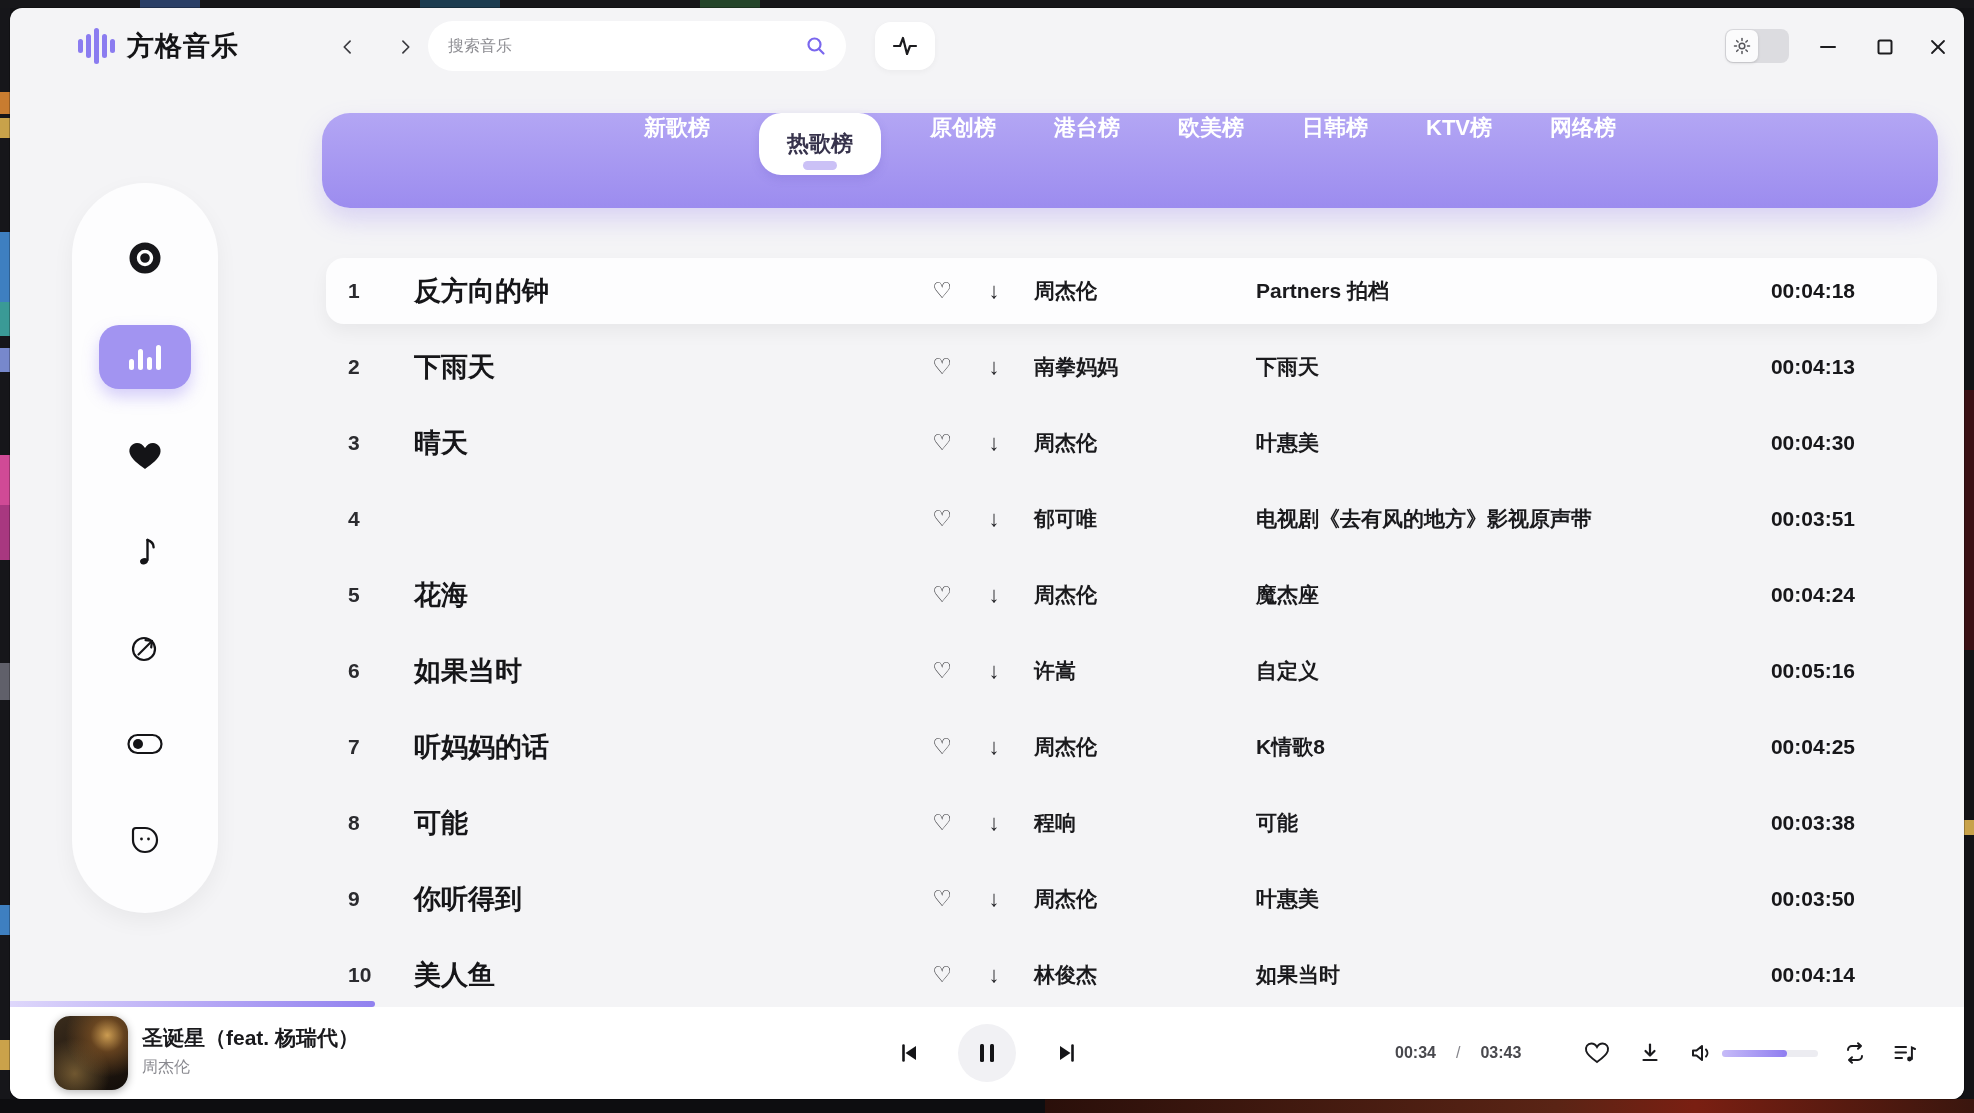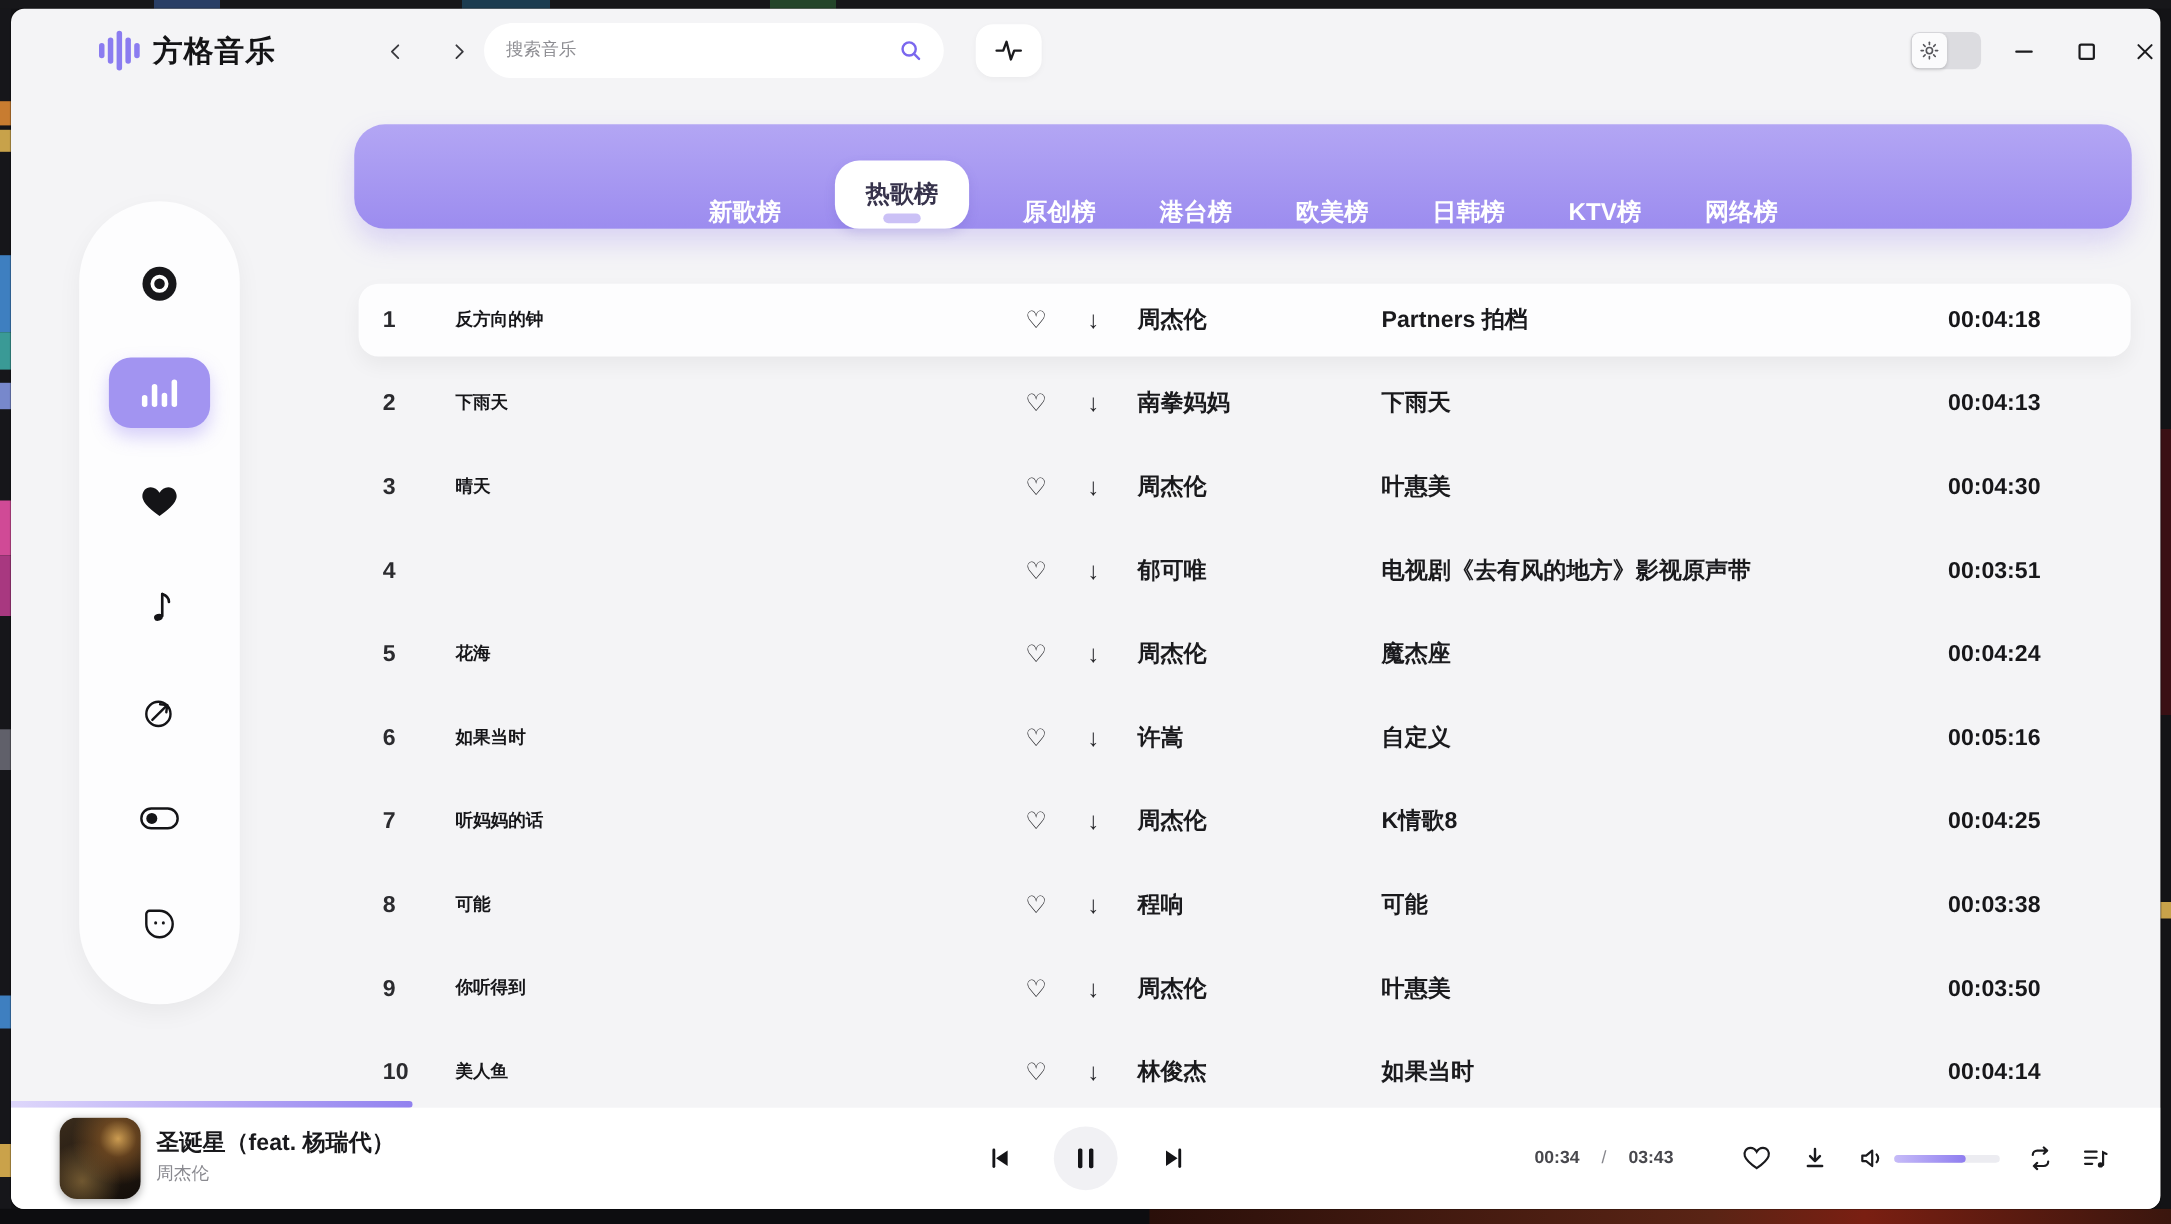--- a/index.html
+++ b/index.html
@@ -11,21 +11,21 @@
   }
   
   .frag{position:absolute;}
   
   .window{
     position:absolute;left:10px;top:8px;width:1954px;height:1091px;
     background:#f4f4f6;border-radius:12px;overflow:hidden;
     box-shadow:0 0 0 1px rgba(0,0,0,.25);
   }
   
-  .topbar{position:absolute;left:12px;top:0;right:0;height:78px;padding-left:20px;}
+  .topbar{position:absolute;left:0;top:0;right:0;height:78px;padding-left:20px;}
   .logo{position:absolute;left:68px;top:18px;height:40px;display:flex;align-items:center;gap:12px;}
   .logo-bars{display:flex;align-items:center;gap:3px;height:40px;}
   .logo-bars i{display:block;width:5px;border-radius:3px;background:var(--accent,#8b7cf0);}
   .logo-text{font-size:27px;font-weight:700;color:#141416;letter-spacing:1px;}
   .navbtn{position:absolute;top:26px;width:26px;height:26px;display:flex;align-items:center;justify-content:center;cursor:pointer;}
   .search{
     position:absolute;left:418px;top:13px;width:418px;height:50px;background:#fff;border-radius:25px;
     display:flex;align-items:center;padding:0 18px;box-sizing:border-box;
   }
   .search input{
@@ -44,21 +44,21 @@
     position:absolute;left:1px;top:1px;width:32px;height:32px;background:#fbfbfc;border-radius:7px;
     display:flex;align-items:center;justify-content:center;box-shadow:0 1px 3px rgba(0,0,0,.15);
   }
   .winctl{position:absolute;top:24px;width:30px;height:30px;display:flex;align-items:center;justify-content:center;cursor:pointer;}
   
   .tabbar{
     position:absolute;left:312px;top:105px;right:26px;height:95px;border-radius:28px;
     background:linear-gradient(180deg,#b3a6f4 0%,#9c8cef 100%);
     box-shadow:0 12px 24px rgba(146,126,238,.28);
   }
-  .tabs{display:flex;align-items:flex-end;justify-content:center;gap:40px;height:100%;}
+  .tabs{display:flex;align-items:flex-start;justify-content:center;gap:40px;height:100%;}
   .tab{padding:0 9px;font-size:22px;font-weight:700;color:#ffffff;cursor:pointer;white-space:nowrap;}
   .tab.active{
     background:#ffffff;color:#37334c;height:62px;border-radius:22px;padding:0 28px;
     display:flex;align-items:center;position:relative;box-shadow:0 4px 10px rgba(90,70,190,.18);
   }
   .tab.active .notch{
     position:absolute;bottom:5px;left:50%;transform:translateX(-50%);
     width:34px;height:9px;border-radius:5px;background:#cbc1f6;
   }
   
@@ -73,21 +73,21 @@
     box-shadow:0 8px 16px rgba(140,120,240,.35);
   }
   .eq{display:flex;align-items:flex-end;gap:4px;height:26px;}
   .eq i{display:block;width:5px;border-radius:3px;background:#fff;}
   
   .song-list{position:absolute;left:316px;top:250px;right:27px;}
   .song-row{position:relative;height:66px;margin-bottom:10px;border-radius:18px;}
   .song-row.highlight{background:#fdfdfe;box-shadow:0 8px 18px rgba(0,0,0,.05);}
   .cell{position:absolute;top:0;height:66px;line-height:66px;white-space:nowrap;}
   .c-rank{left:22px;width:50px;font-size:21px;font-weight:600;color:#2b2b2f;}
-  .c-title{left:88px;font-size:16px;font-weight:700;color:#161619;}
+  .c-title{left:88px;font-size:27px;font-weight:700;color:#161619;}
   .c-fav{left:601px;width:30px;text-align:center;font-size:22px;color:#27272b;cursor:pointer;}
   .c-dl{left:653px;width:30px;text-align:center;font-size:22px;color:#27272b;cursor:pointer;}
   .c-artist{left:708px;font-size:21px;font-weight:700;color:#1a1a1d;}
   .c-album{left:930px;font-size:21px;font-weight:700;color:#1a1a1d;}
   .c-dur{right:82px;font-size:21px;font-weight:700;color:#17171a;}
   
   .playerbar{position:absolute;left:0;right:0;bottom:0;height:92px;background:#ffffff;}
   .progress{position:absolute;left:0;bottom:92px;height:6px;width:100%;}
   .progress-fill{
     height:6px;border-radius:0 3px 3px 0;

